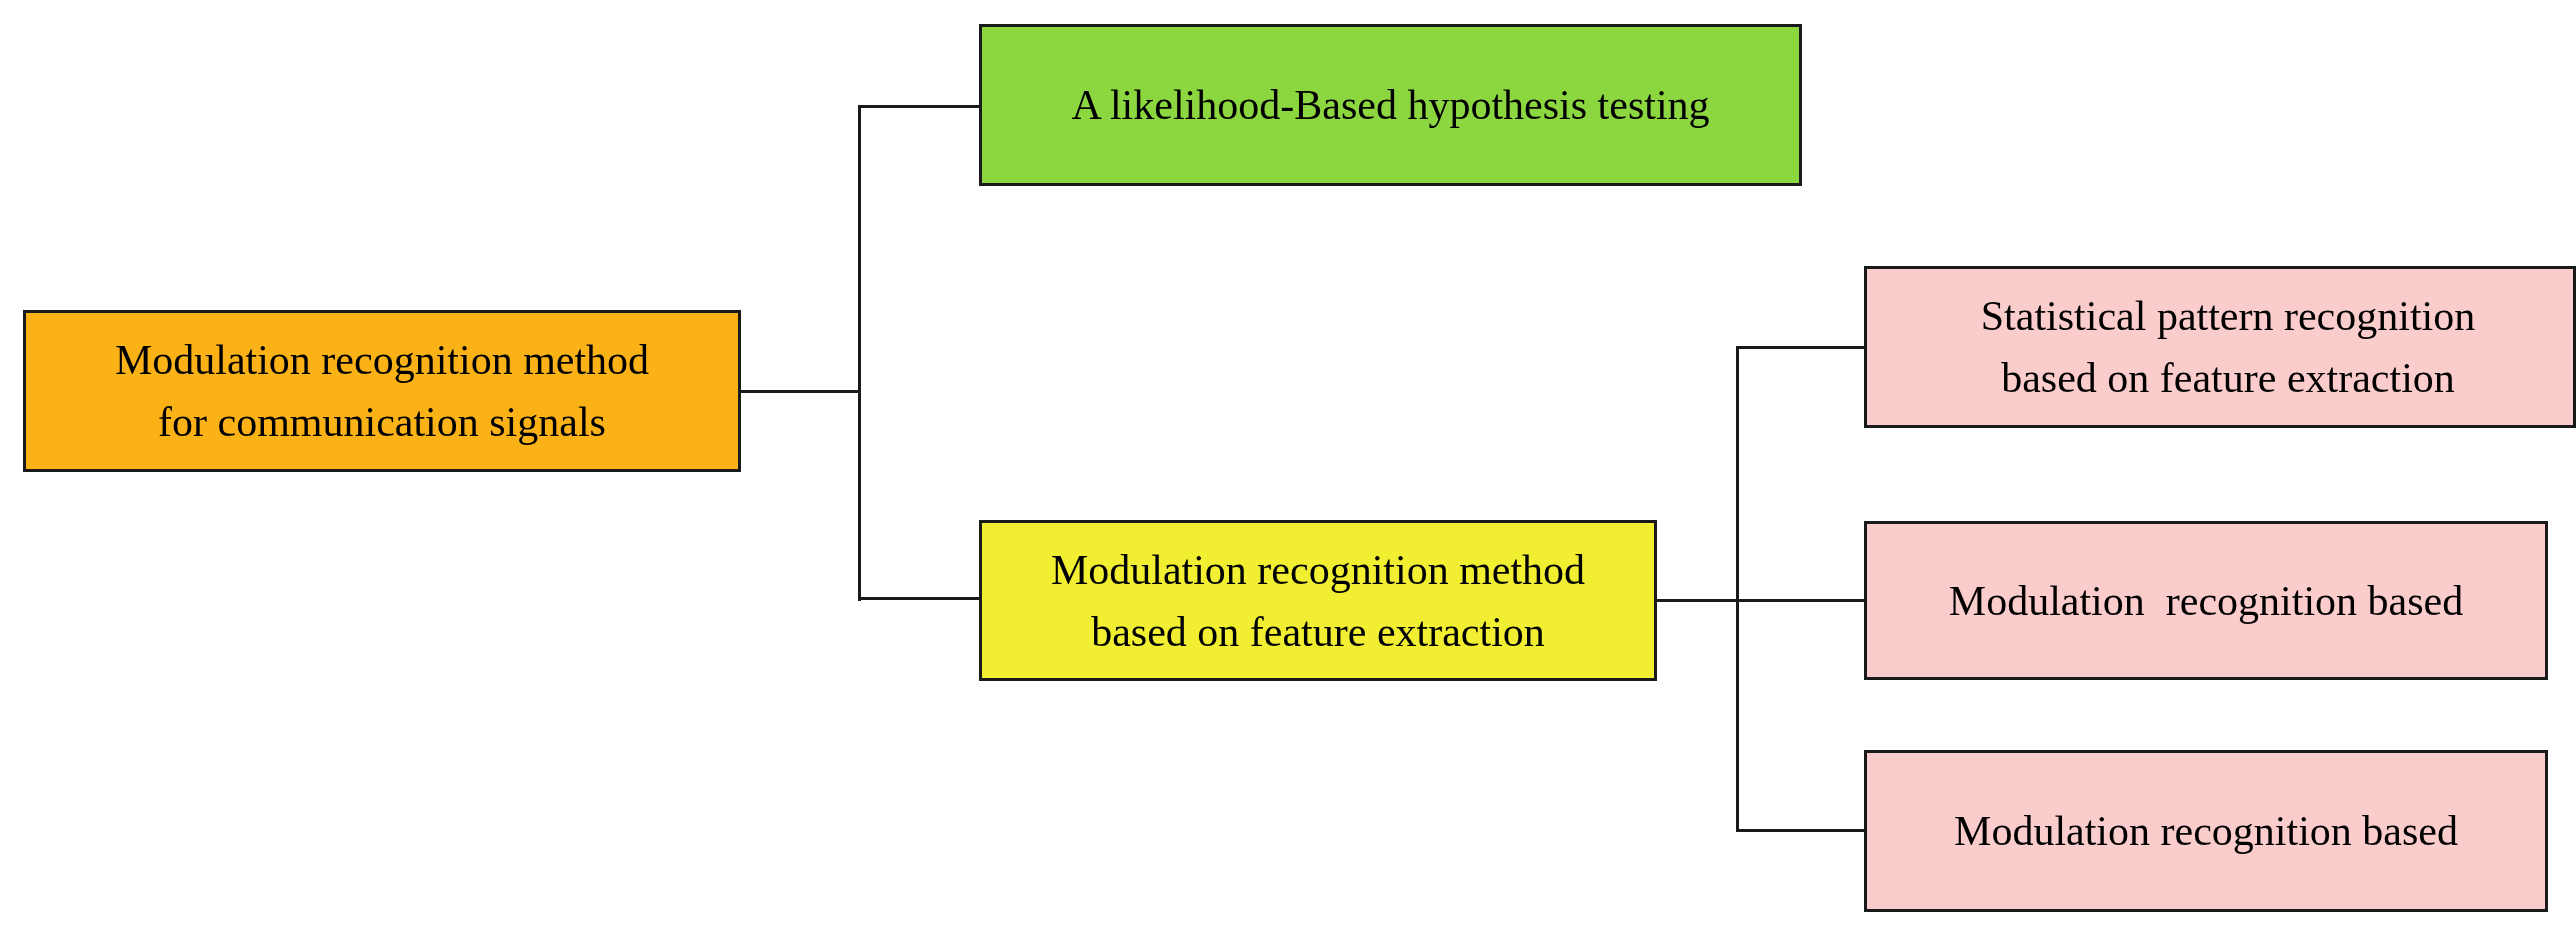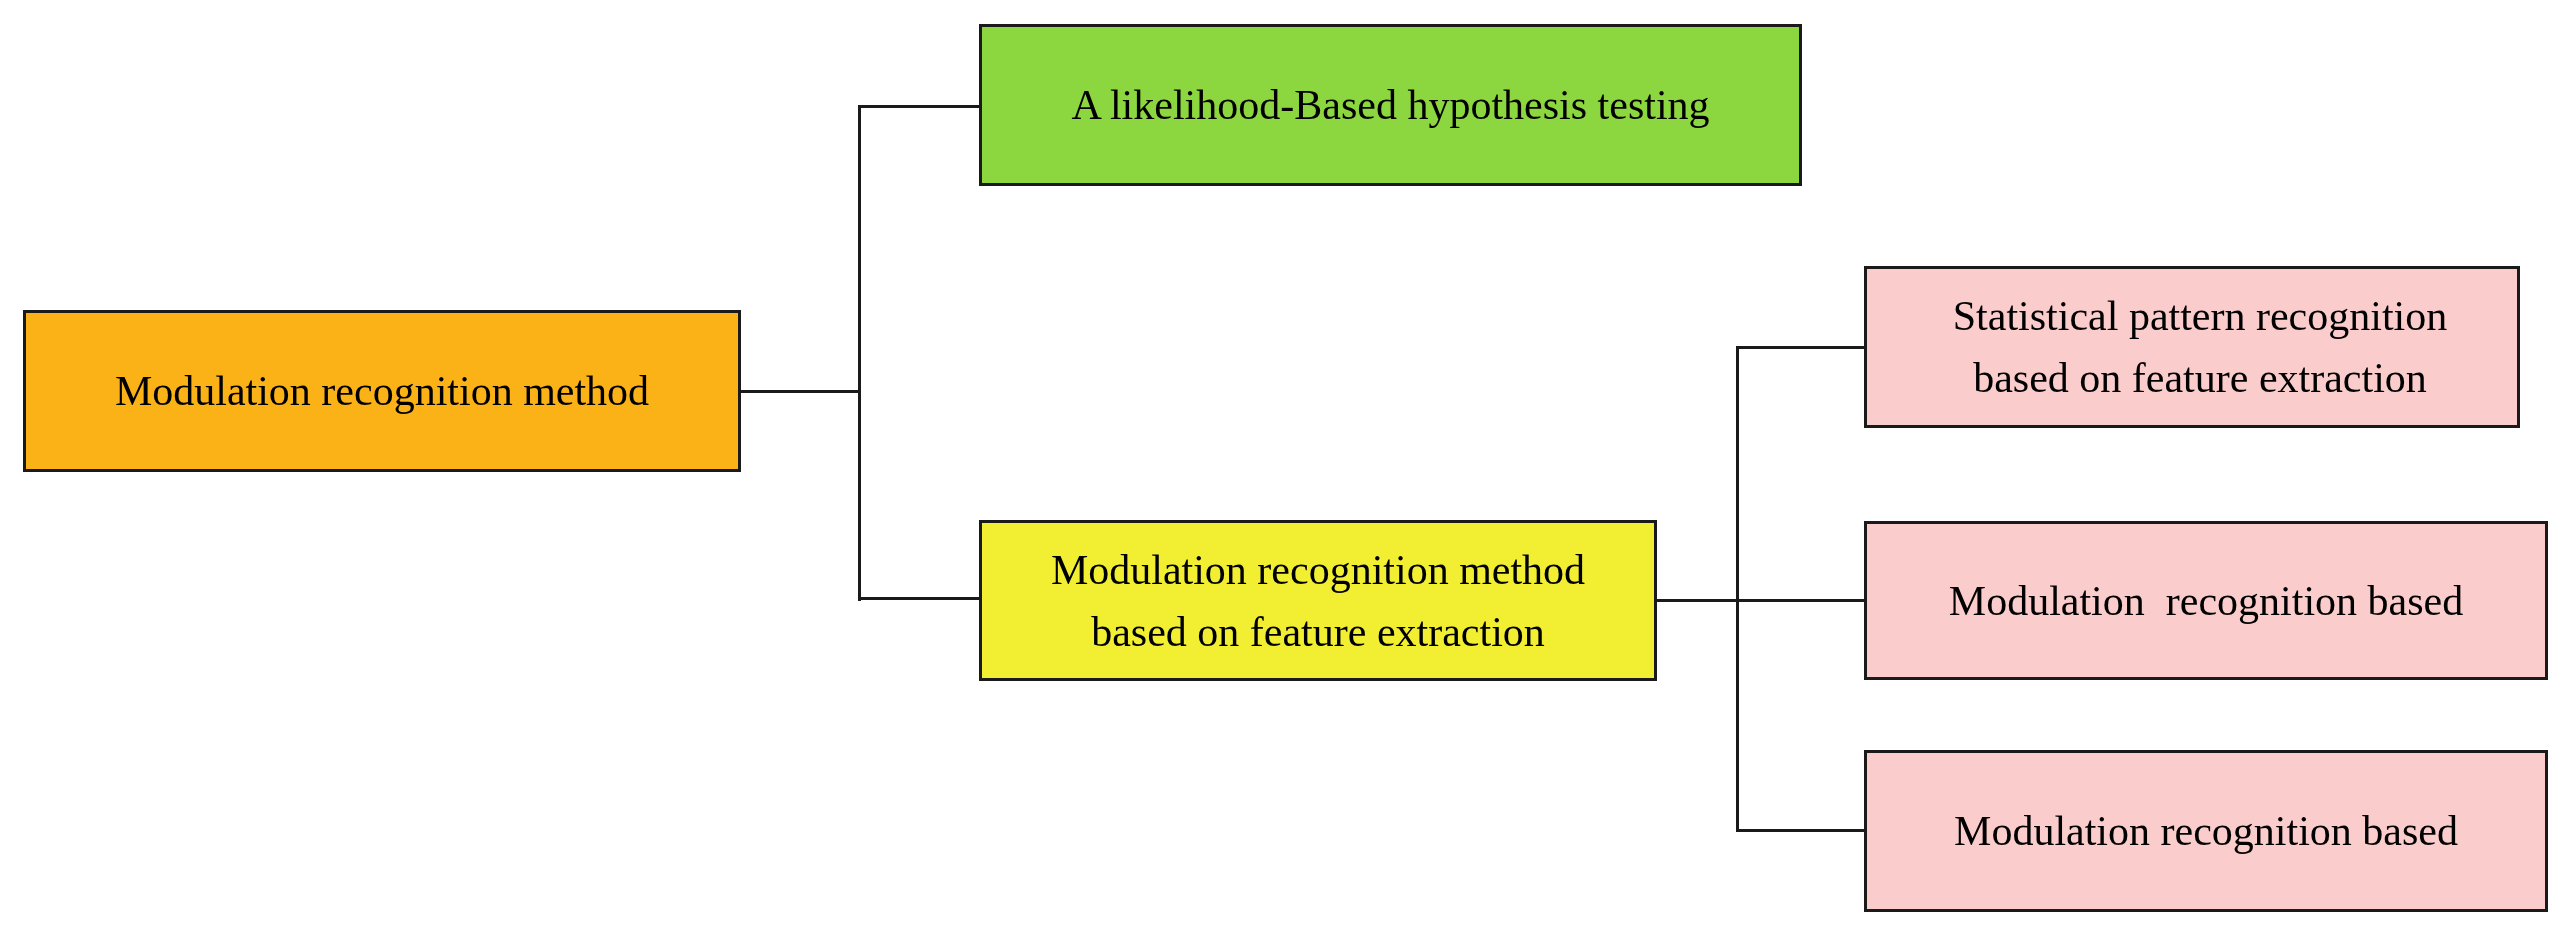--- a/index.html
+++ b/index.html
@@ -33,21 +33,21 @@
     white-space: pre-wrap;
   }
   .connector {
     position: absolute;
     background: #1a1a1a;
   }
   
   #node-root        { left: 23px;   top: 310px; width: 718px;  height: 162px; }
   #node-likelihood  { left: 979px; top: 24.4px;  width: 823px; height: 162px; }
   #node-feature     { left: 979px; top: 520px; width: 678px;  height: 161px; }
-  #node-statistical { left: 1864px; top: 266px; width: 656px;  height: 162px; padding-left: 16px; }
+  #node-statistical { left: 1864px; top: 266px; width: 712px;  height: 162px; padding-left: 16px; }
   #node-machine     { left: 1864px; top: 521px; width: 684px;  height: 159px; }
   #node-deep        { left: 1864px; top: 750px; width: 684px;  height: 162px; }
   
   #conn-root-h      { left: 741px;  top: 390px;  width: 120px; height: 3.2px; }
   #conn-trunk1-v    { left: 858px; top: 105px;  width: 3.2px;   height: 496px; }
   #conn-likelihood-h{ left: 858px; top: 105px;  width: 121px; height: 3.2px; }
   #conn-feature-h   { left: 858px; top: 597px;  width: 121px; height: 3.2px; }
   #conn-feature2-h  { left: 1657px; top: 599px;  width: 207px; height: 3.2px; }
   #conn-trunk2-v    { left: 1736px; top: 346px;  width: 3.2px;   height: 486px; }
   #conn-stat-h      { left: 1736px; top: 346px;  width: 128px; height: 3.2px; }
@@ -62,20 +62,21 @@
   <div class="connector" id="conn-trunk1-v" style="background: rgb(26, 26, 26);"></div>
   <div class="connector" id="conn-likelihood-h" style="background: rgb(26, 26, 26);"></div>
   <div class="connector" id="conn-feature-h" style="background: rgb(26, 26, 26);"></div>
   <div class="connector" id="conn-feature2-h" style="background: rgb(26, 26, 26);"></div>
   <div class="connector" id="conn-trunk2-v" style="background: rgb(26, 26, 26);"></div>
   <div class="connector" id="conn-stat-h" style="background: rgb(26, 26, 26);"></div>
   <div class="connector" id="conn-deep-h" style="background: rgb(26, 26, 26);"></div>
 
   <div class="node" id="node-root" style="background: rgb(251, 178, 22);">
     <span class="line">Modulation recognition method</span>
+    <span class="line">for communication signals</span>
   </div>
 
   <div class="node" id="node-likelihood" style="background: rgb(140, 214, 64);">
     <span class="line">A likelihood-Based hypothesis testing</span>
   </div>
 
   <div class="node" id="node-feature" style="background: rgb(242, 239, 51);">
     <span class="line">Modulation recognition method</span>
     <span class="line">based on feature extraction</span>
   </div>

